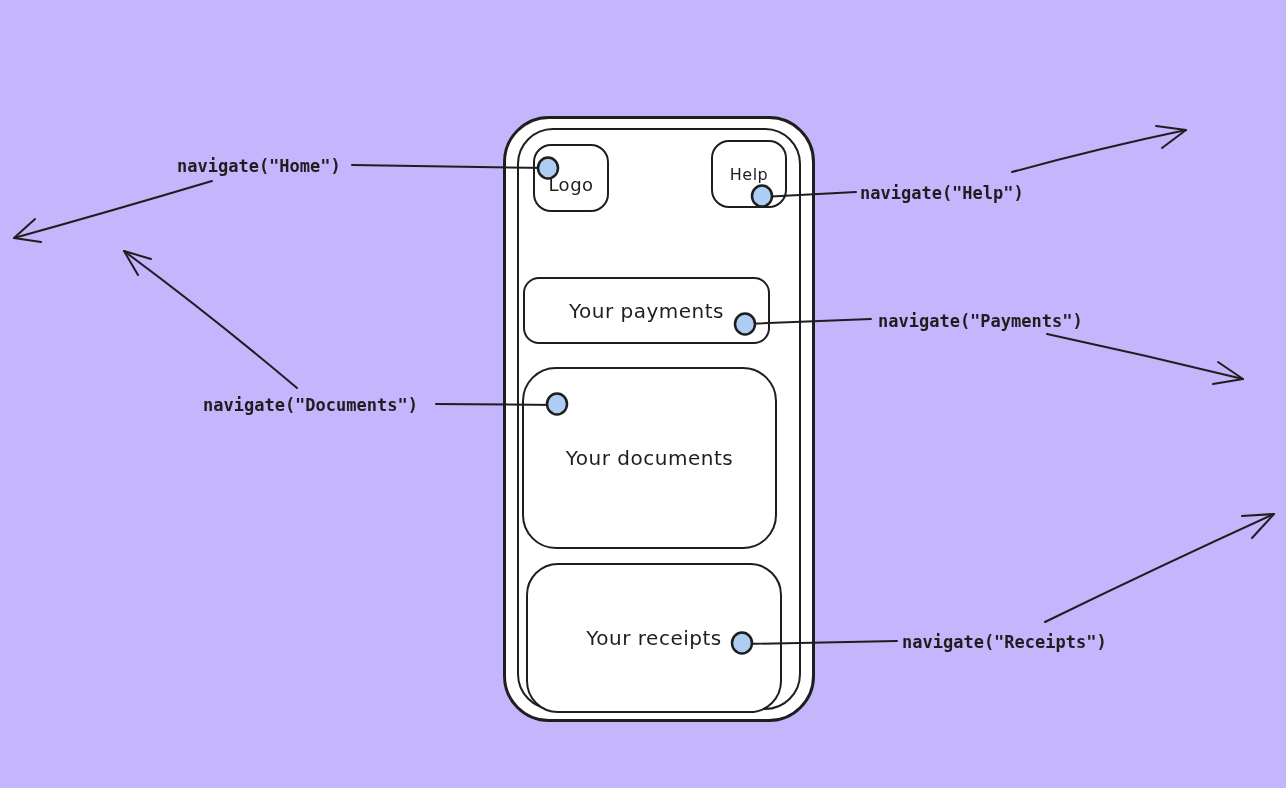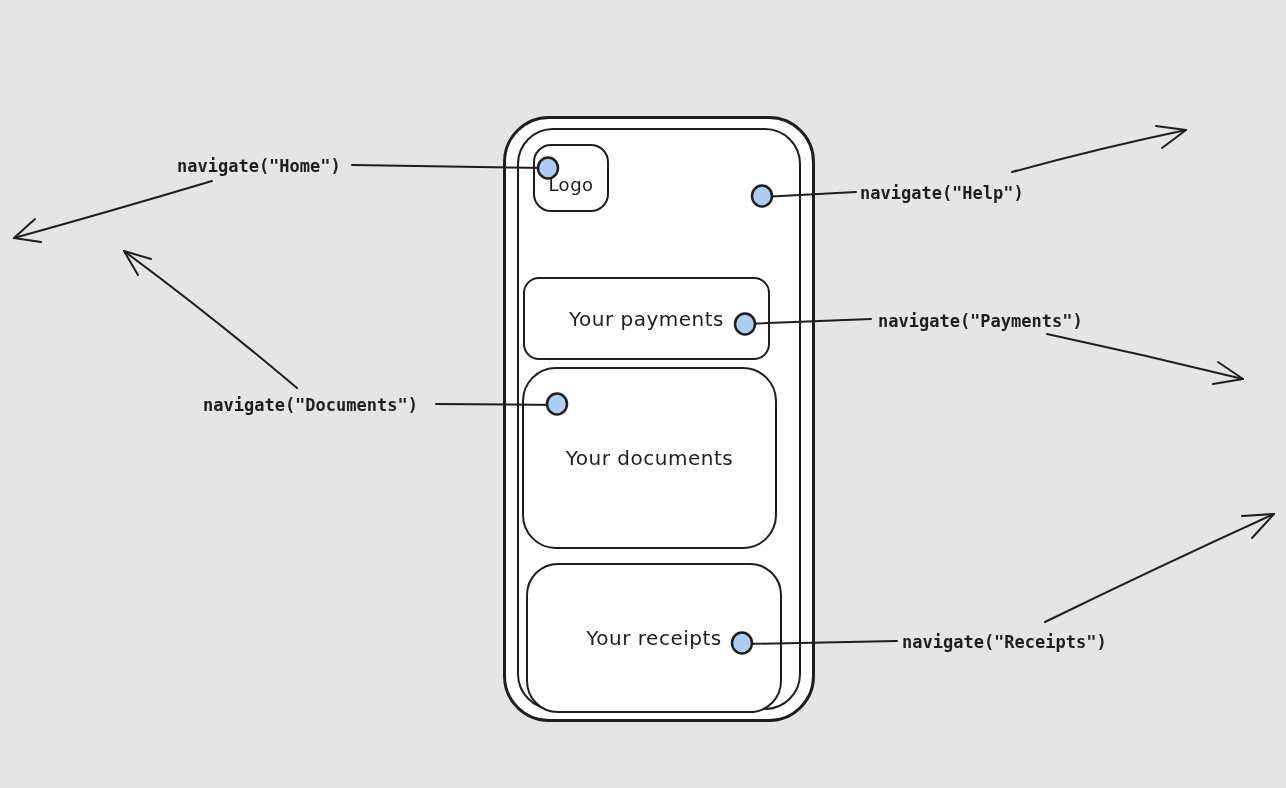--- a/index.html
+++ b/index.html
@@ -5,21 +5,21 @@
   html, body {
     margin: 0;
     padding: 0;
     background: #ffffff;
     font-family: "Liberation Sans", sans-serif;
   }
   .canvas {
     position: relative;
     width: 1286px;
     height: 788px;
-    background: #e5e5e5;
+    background: #c4b5fd;
     overflow: hidden;
   }
   .overlay {
     position: absolute;
     left: 0;
     top: 0;
     width: 1286px;
     height: 788px;
     z-index: 2;
     pointer-events: none;
@@ -57,21 +57,21 @@
     display: flex;
     align-items: center;
     justify-content: center;
     color: #1e1e1e;
     background: #ffffff;
     font-family: "DejaVu Sans", sans-serif;
     letter-spacing: 0.5px;
   }
   .box-logo      { left: 533px; top: 144px; width: 76px;  height: 68px;  border-radius: 18px; font-size: 18px; padding-top: 12px; }
   .box-help      { left: 711px; top: 140px; width: 76px;  height: 68px;  border-radius: 18px; font-size: 16px; }
-  .box-payments  { left: 523px; top: 277px; width: 247px; height: 83px;  border-radius: 16px; font-size: 20px; }
+  .box-payments  { left: 523px; top: 277px; width: 247px; height: 67px;  border-radius: 16px; font-size: 20px; }
   .box-documents { left: 522px; top: 367px; width: 255px; height: 182px; border-radius: 34px; font-size: 20px; }
   .box-receipts  { left: 526px; top: 563px; width: 256px; height: 150px; border-radius: 32px; font-size: 20px; }
   
   .anno {
     position: absolute;
     z-index: 3;
     font-family: "DejaVu Sans Mono", monospace;
     font-weight: bold;
     font-size: 17px;
     color: #1e1e1e;
@@ -99,20 +99,23 @@
 </head>
 <body>
 
 <div class="canvas">
 
   <div class="phone-outer"></div>
   <div class="phone-inner"></div>
 
   <div class="wbox box-logo">
     <span>Logo</span>
+  </div>
+  <div class="wbox box-help">
+    <span>Help</span>
   </div>
   <div class="wbox box-payments">
     <span>Your payments</span>
   </div>
   <div class="wbox box-documents">
     <span>Your documents</span>
   </div>
   <div class="wbox box-receipts">
     <span>Your receipts</span>
   </div>

